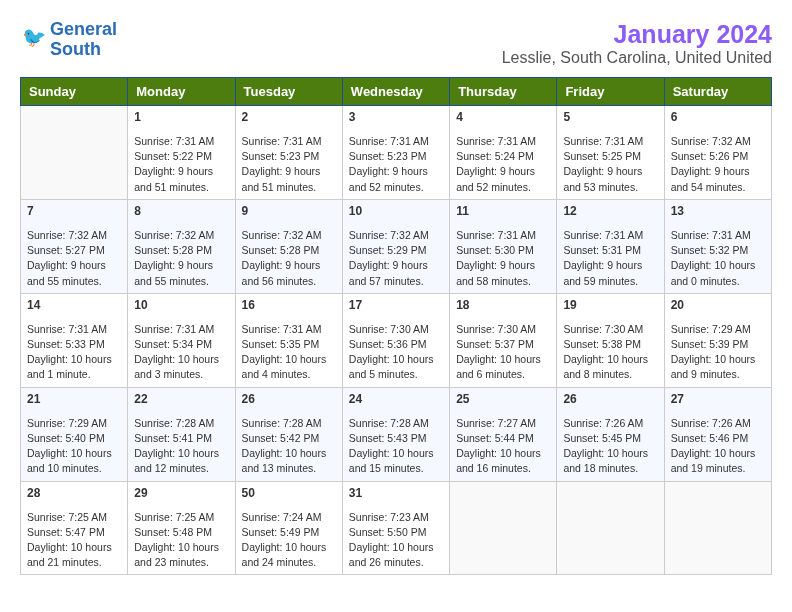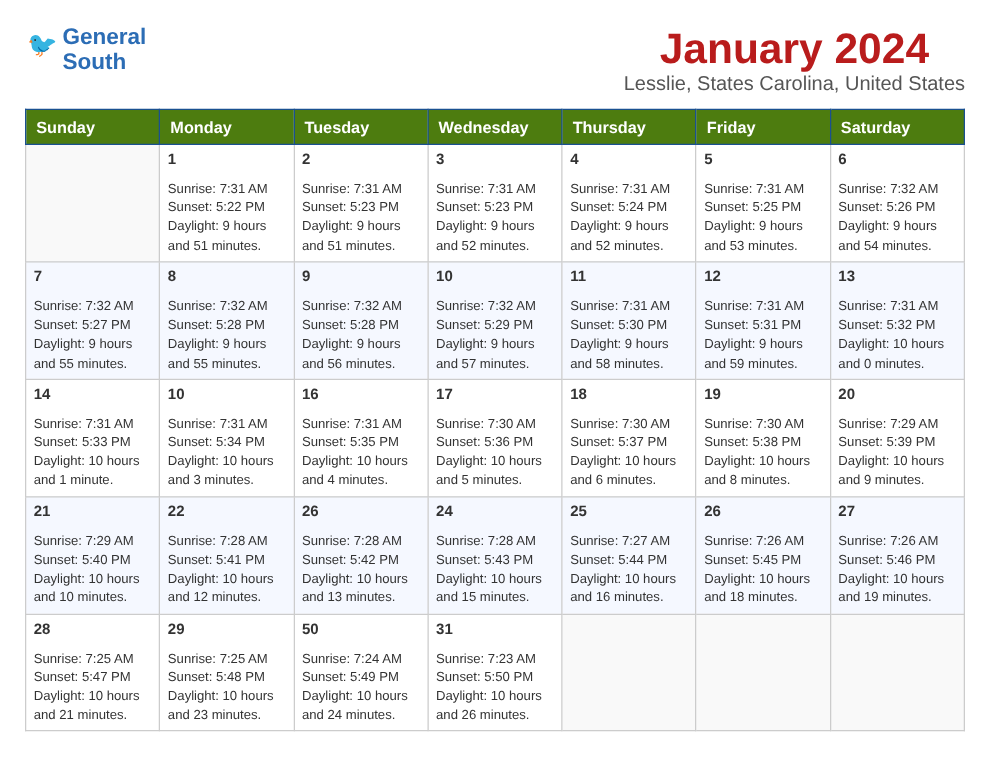--- a/index.html
+++ b/index.html
@@ -31,24 +31,23 @@
     }
     .logo-bird {
       width: 28px;
       height: 28px;
       margin-left: 2px;
     }
     .title-block {
       text-align: right;
     }
     .main-title {
-      font-size: 34px;
-      font-weight: bold;
-      color: #b91c1c;
-      text-align: center;
+      font-size: 25px;
+      font-weight: bold;
+      color: #8b5cf6;
     }
     .subtitle {
       font-size: 16px;
       color: #555;
     }
     .calendar {
       width: 100%;
       border-collapse: collapse;
       border: 1px solid #ccc;
     }
@@ -103,21 +102,21 @@
         <text y="28" font-size="28" fill="#2c6db5">🐦</text>
       </svg>
     </div>
     <div class="logo-text">
       <span style="color:#2c6db5">General</span><br>
       <span style="color:#2c6db5">South</span>
     </div>
   </div>
   <div class="title-block">
     <div class="main-title">January 2024</div>
-    <div class="subtitle">Lesslie, States Carolina, United States</div>
+    <div class="subtitle">Lesslie, South Carolina, United United</div>
   </div>
 </div>
 
 <table class="calendar">
   <thead>
     <tr id="header-row">
         <th>Sunday</th>
         <th>Monday</th>
         <th>Tuesday</th>
         <th>Wednesday</th>

